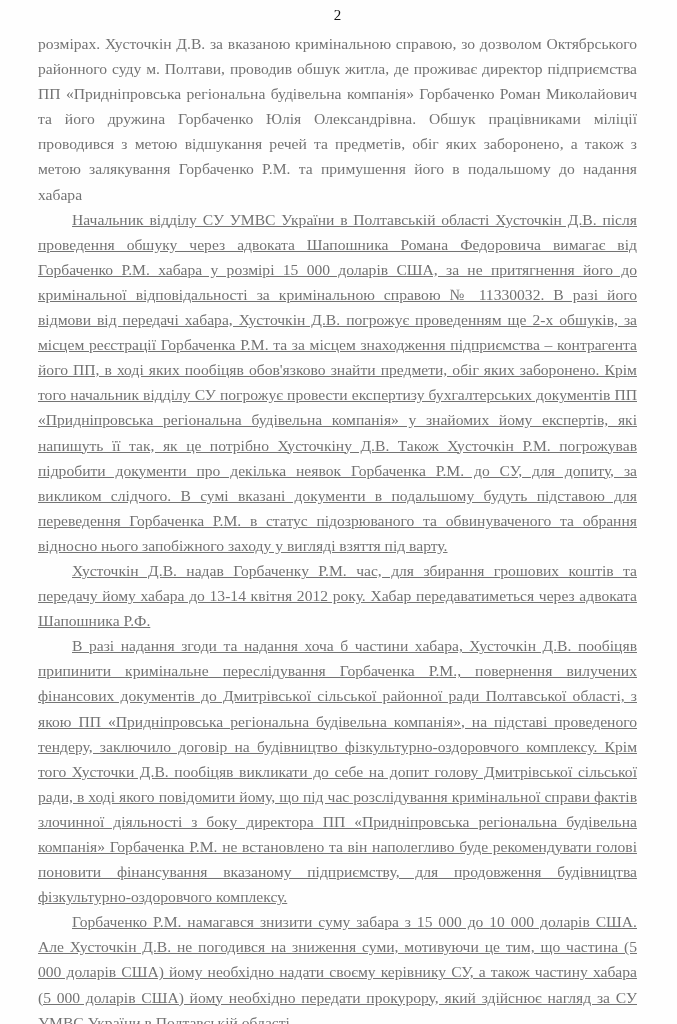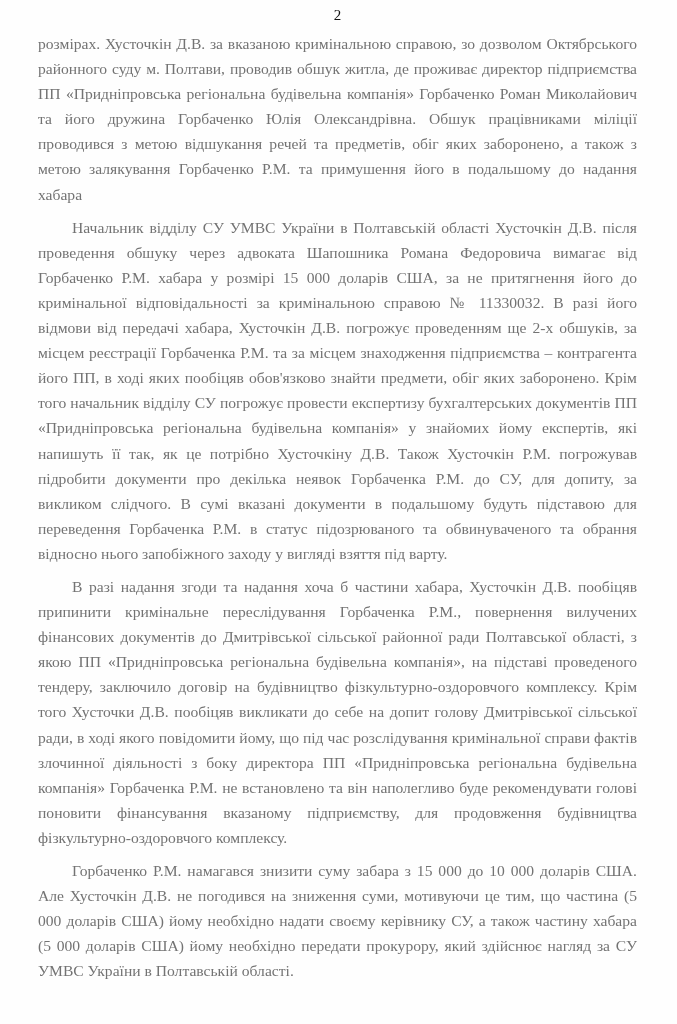--- a/index.html
+++ b/index.html
@@ -35,28 +35,30 @@
     text-justify: inter-word;
     font-size: 15.6px;
     line-height: 25.1px;
     color: #737373;
     hyphens: none;
   }
   .body-text p.indent {
     text-indent: 34px;
   }
   .body-text p + p {
-    margin-top: 8px;
+    margin-top: 0;
+    text-decoration: underline;
   }
 </style>
 </head>
 <body>
 
 <div class="page">
   <div class="page-number">2</div>
   <div class="body-text">
     <p>розмірах. Хусточкін Д.В. за вказаною кримінальною справою, зо дозволом Октябрського районного суду м. Полтави, проводив обшук житла, де проживає директор підприємства ПП «Придніпровська регіональна будівельна компанія» Горбаченко Роман Миколайович та його дружина Горбаченко Юлія Олександрівна. Обшук працівниками міліції проводився з метою відшукання речей та предметів, обіг яких заборонено, а також з метою залякування Горбаченко Р.М. та примушення його в подальшому до надання хабара</p>
     <p class="indent">Начальник відділу СУ УМВС України в Полтавській області Хусточкін Д.В. після проведення обшуку через адвоката Шапошника Романа Федоровича вимагає від Горбаченко Р.М. хабара у розмірі 15 000 доларів США, за не притягнення його до кримінальної відповідальності за кримінальною справою № 11330032. В разі його відмови від передачі хабара, Хусточкін Д.В. погрожує проведенням ще 2-х обшуків, за місцем реєстрації Горбаченка Р.М. та за місцем знаходження підприємства – контрагента його ПП, в ході яких пообіцяв обов'язково знайти предмети, обіг яких заборонено. Крім того начальник відділу СУ погрожує провести  експертизу бухгалтерських документів ПП «Придніпровська регіональна будівельна компанія» у знайомих йому експертів, які напишуть її так, як це потрібно Хусточкіну Д.В. Також Хусточкін Р.М. погрожував підробити документи про декілька неявок Горбаченка Р.М. до СУ, для допиту, за викликом слідчого. В сумі вказані документи в подальшому будуть підставою для переведення Горбаченка Р.М. в статус підозрюваного та обвинуваченого та обрання відносно нього запобіжного заходу у вигляді взяття під варту.</p>
+    <p class="indent">Хусточкін Д.В. надав Горбаченку Р.М. час, для збирання грошових коштів та передачу йому хабара до 13-14 квітня 2012 року. Хабар передаватиметься через адвоката Шапошника Р.Ф.</p>
     <p class="indent">В разі надання згоди та надання хоча б частини хабара, Хусточкін Д.В. пообіцяв припинити кримінальне переслідування Горбаченка Р.М., повернення вилучених фінансових документів до Дмитрівської сільської районної ради Полтавської області, з якою ПП «Придніпровська регіональна будівельна компанія», на підставі проведеного тендеру, заключило договір на будівництво фізкультурно-оздоровчого комплексу. Крім того Хусточки Д.В. пообіцяв викликати до себе на допит голову Дмитрівської сільської ради, в ході якого повідомити йому, що під час розслідування кримінальної справи фактів злочинної діяльності з боку директора ПП «Придніпровська регіональна будівельна компанія» Горбаченка Р.М. не встановлено та він наполегливо буде рекомендувати голові поновити фінансування вказаному підприємству, для продовження будівництва фізкультурно-оздоровчого комплексу.</p>
     <p class="indent">Горбаченко Р.М. намагався знизити суму забара з 15 000 до 10 000 доларів США. Але Хусточкін Д.В. не погодився на зниження суми, мотивуючи це тим, що частина (5 000 доларів США) йому необхідно надати своєму керівнику СУ, а також частину хабара (5 000 доларів США) йому необхідно передати прокурору, який здійснює нагляд за СУ УМВС України в Полтавській області.</p>
 
   </div>
 </div>
 
 </body></html>

